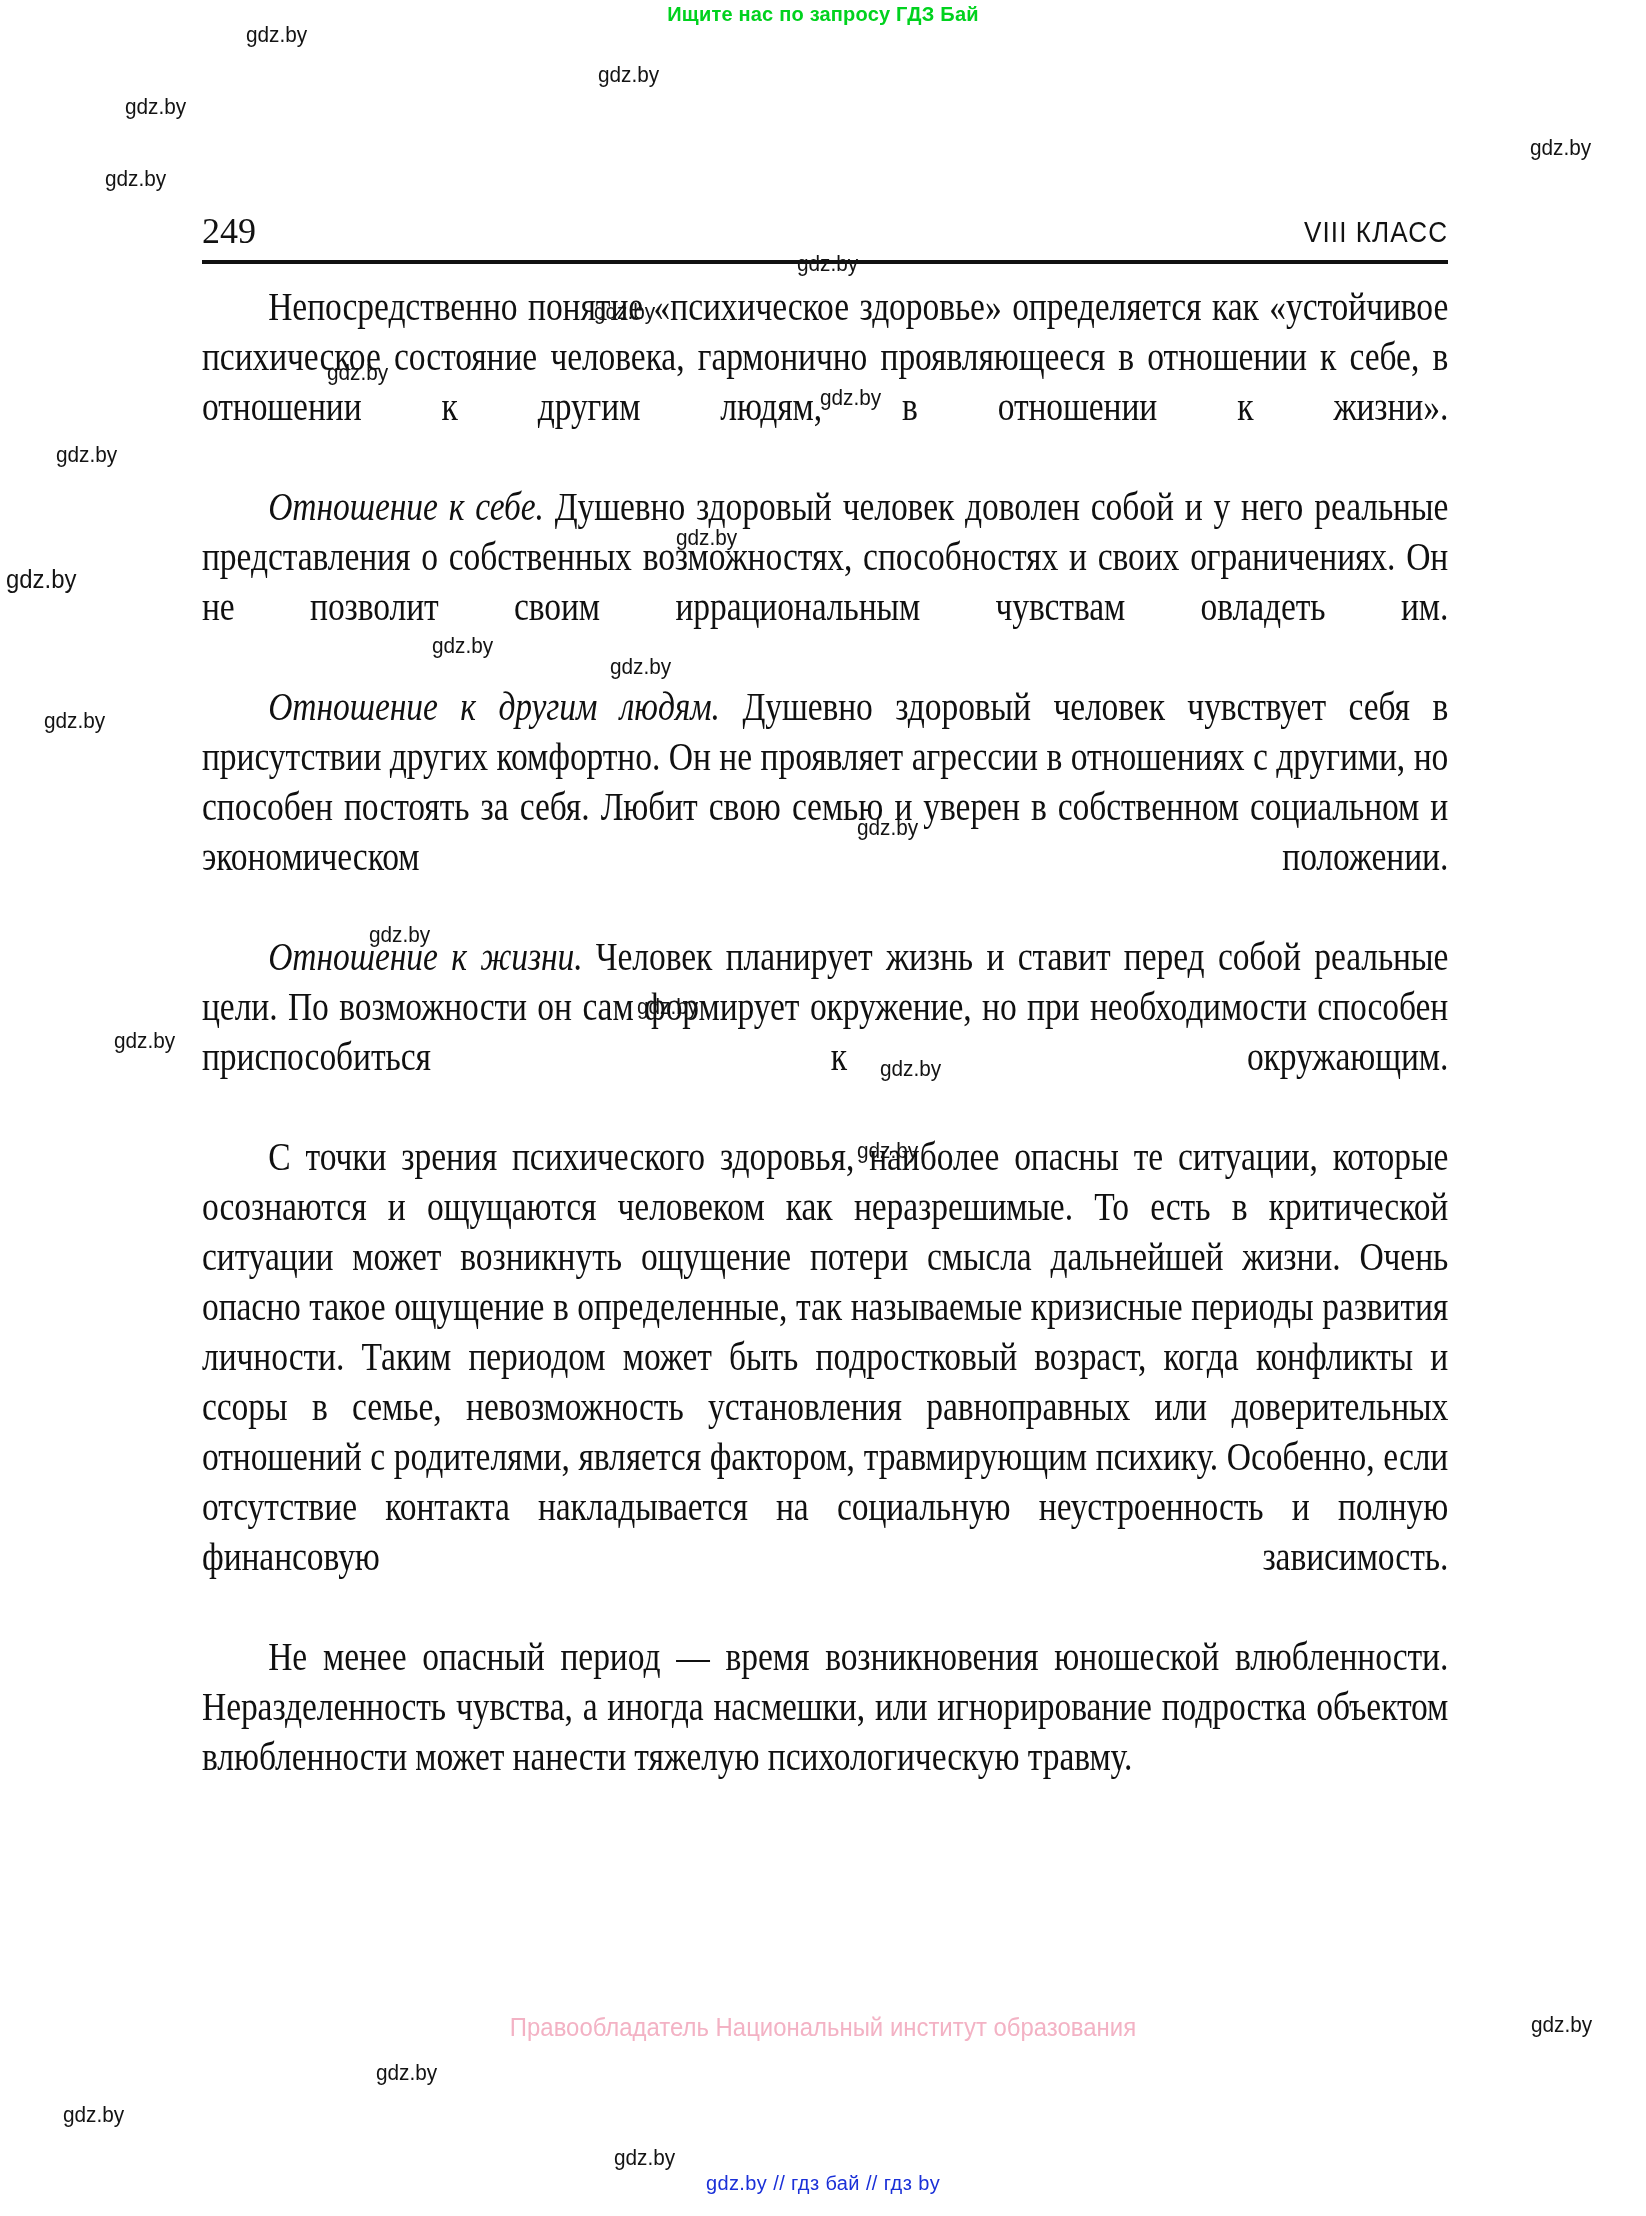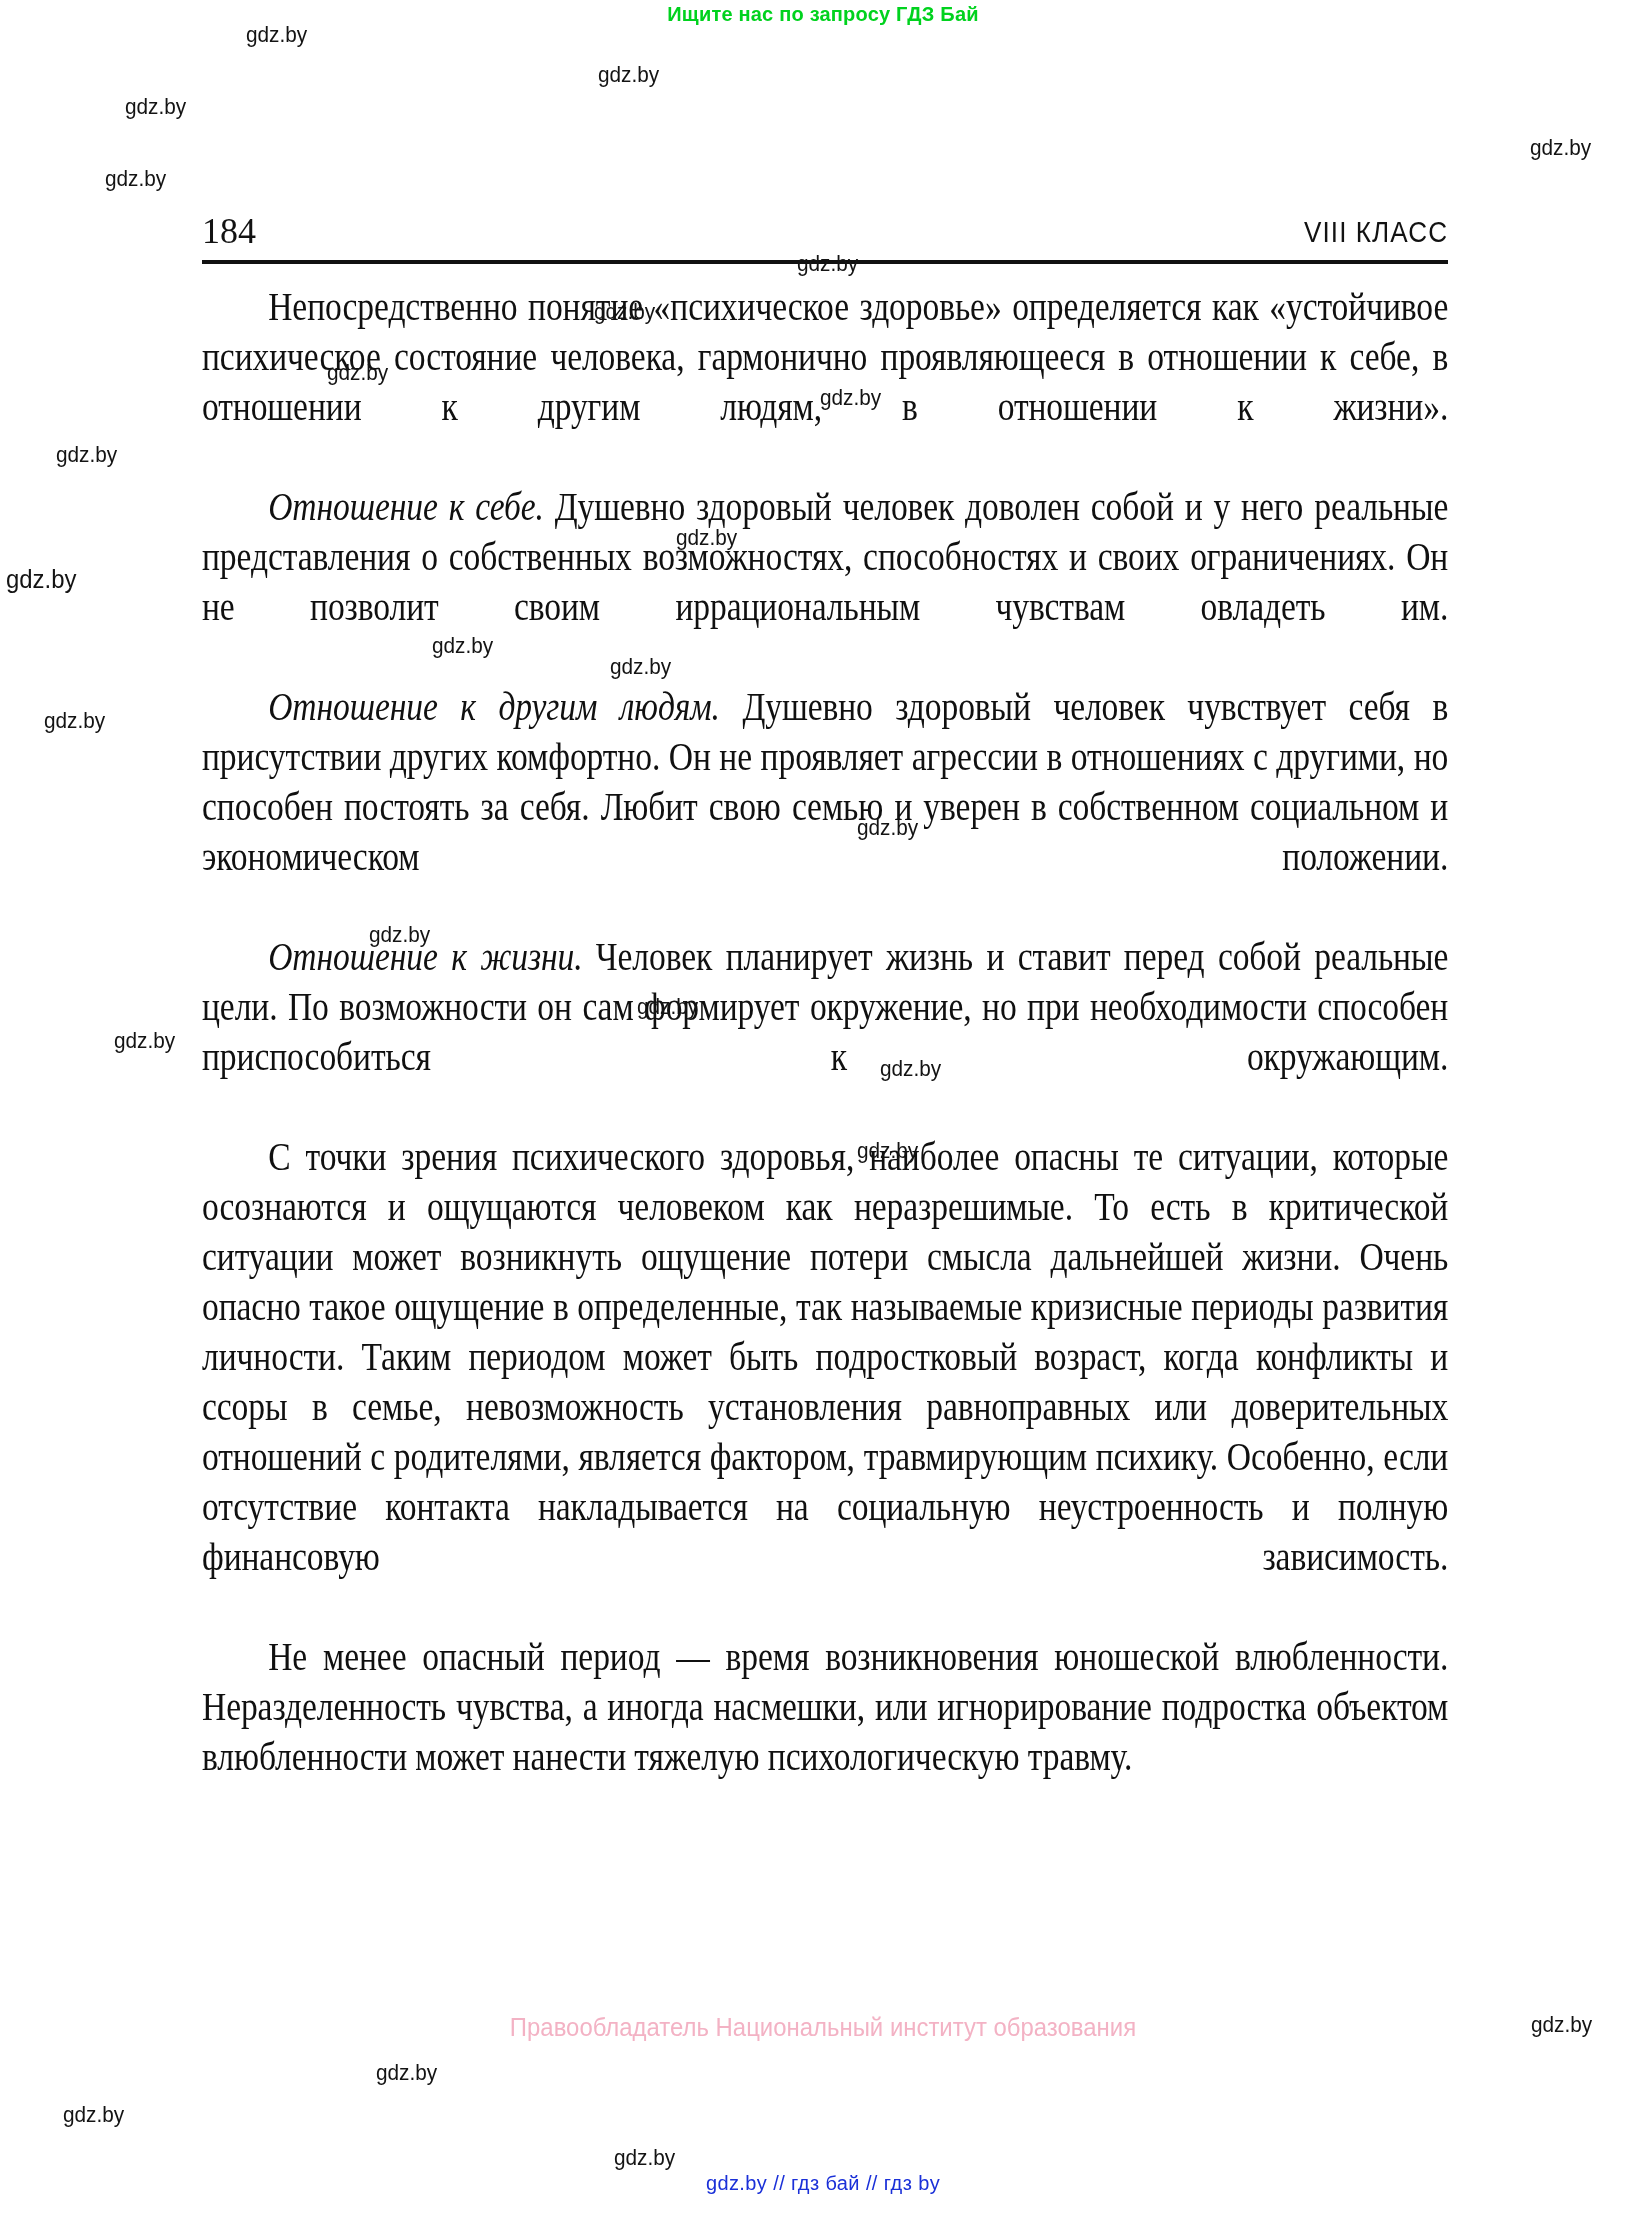--- a/index.html
+++ b/index.html
@@ -140,21 +140,21 @@
   }
 </style>
 </head>
 <body>
 
 <div class="page">
 
   <div class="promo" style="color: rgb(0, 210, 30);">Ищите нас по запросу ГДЗ Бай</div>
 
   <div class="runhead">
-    <span class="folio">184</span>
+    <span class="folio">249</span>
     <span class="classline">VIII КЛАСС</span>
   </div>
   <div class="rule"></div>
 
   <div class="body-col">
 
     <p class="para">
       <span>Непосредственно понятие «психическое здоровье» определяется как «устойчивое психическое состояние человека, гармонично проявляющееся в отношении к себе, в отношении к другим людям, в отношении к жизни».</span>
     </p>
 

